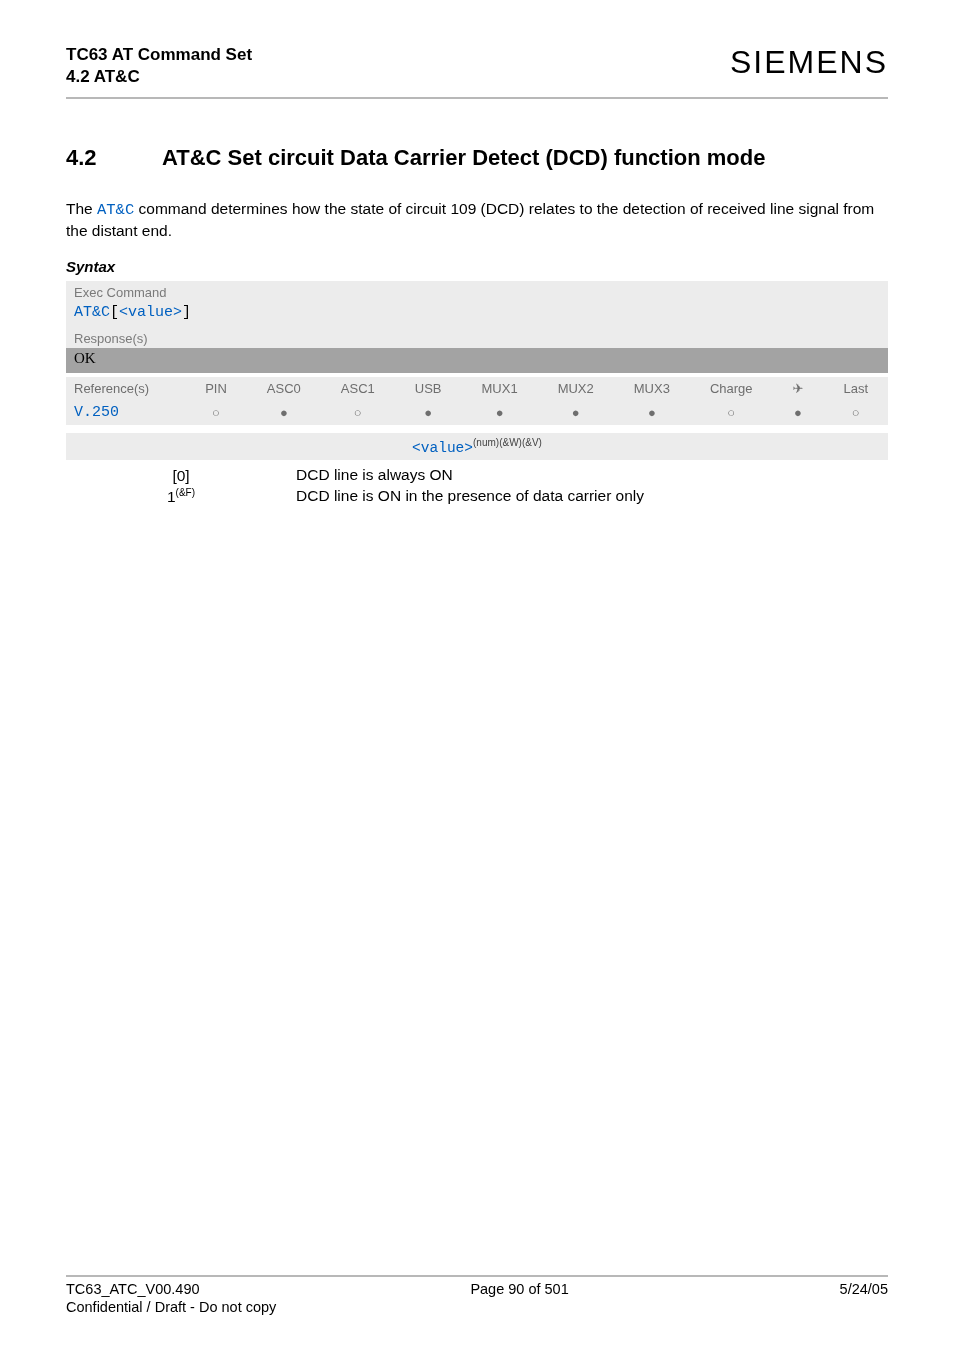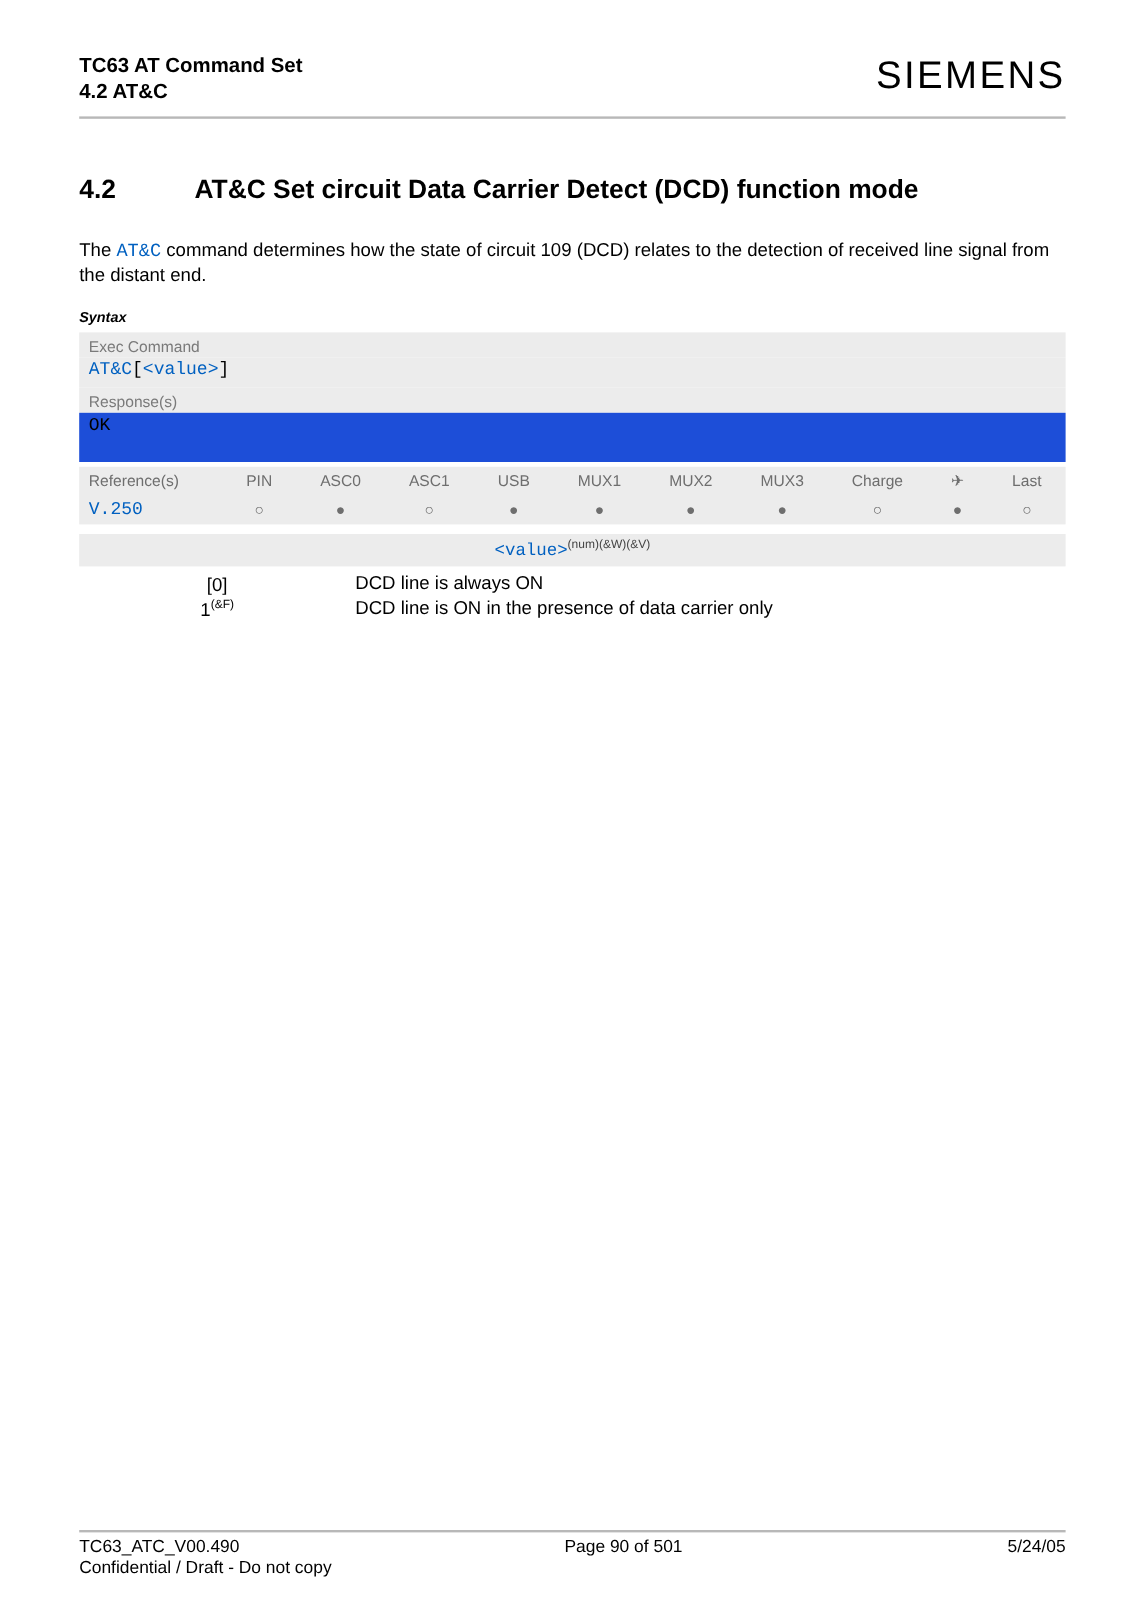--- a/index.html
+++ b/index.html
@@ -12,27 +12,27 @@
   .brand { font-size: 32px; font-weight: 400; letter-spacing: 2px; font-family: Arial, Helvetica, sans-serif; }
 
   .hr-top { margin-top: 10px; border: none; border-top: 2px solid #b8b8b8; }
 
   .sec-title { margin-top: 46px; font-size: 22px; font-weight: bold; }
   .sec-title .num { display: inline-block; width: 96px; }
 
   .body-text { margin-top: 28px; font-size: 15.5px; line-height: 1.35; }
   .code-inline { font-family: "Courier New", monospace; color: #0060c0; font-size: 15.5px; }
 
-  .subhead { margin-top: 16px; font-size: 12px; font-style: italic; font-weight: bold; }
+  .subhead { margin-top: 16px; font-size: 15px; font-style: italic; font-weight: bold; }
 
   .syntax-box { margin-top: 6px; font-size: 14px; }
   .row-label { background: #ececec; color: #7a7a7a; font-size: 13px; padding: 4px 8px 2px 8px; }
   .row-code  { background: #ececec; font-family: "Courier New", monospace; font-size: 15px; padding: 2px 5px 6px 8px; }
   .row-code .kw { color: #0060c0; }
-  .row-resp  { background: #1d4ed8; font-family: Liberation Mono, monospace; font-size: 15px; padding: 2px 8px 22px 8px; }
+  .row-resp  { background: #a3a3a3; font-family: Liberation Serif, serif; font-size: 15px; padding: 2px 8px 6px 8px; }
 
   .ref-table { margin-top: 4px; width: 100%; background: #ececec; border-collapse: collapse; }
   .ref-table td, .ref-table th { font-size: 13px; color: #6e6e6e; padding: 4px 20px; text-align: center; }
   .ref-table .lcell { text-align: left; width: 360px; padding-left: 8px; }
   .ref-table th { font-weight: normal; }
   .ref-table .blue { color: #0060c0; font-family: "Courier New", monospace; font-size: 15px; }
   .dot-f { color: #7f7f7f; font-size: 14px; }
   .dot-o { color: #a8a8a8; font-size: 14px; }
   .plane { color: #7f7f7f; font-size: 14px; }
 

